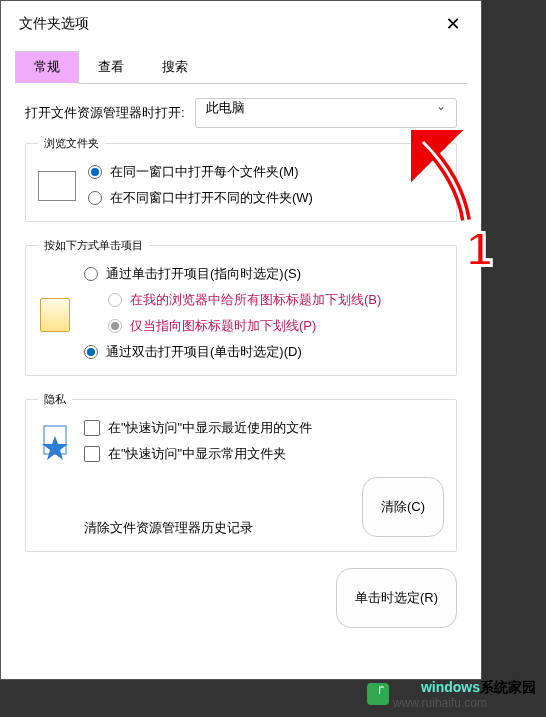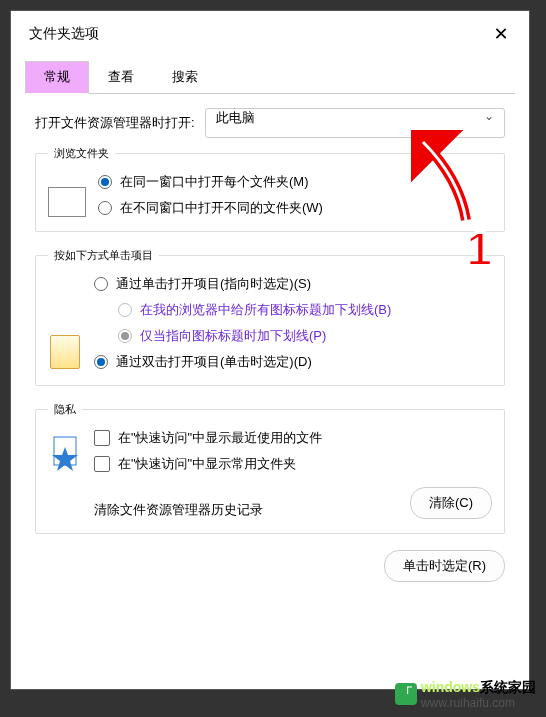--- a/index.html
+++ b/index.html
@@ -7,24 +7,24 @@
       font-family: "Microsoft YaHei", "Segoe UI", sans-serif;
       font-size: 13px;
       background: #333;
       width: 546px;
       height: 717px;
       position: relative;
     }
     .dialog {
       background: #fff;
       border: 1px solid #555;
-      width: 520px;
+      width: 482px;
       height: 680px;
       position: relative;
-      margin: 10px;
+      margin: 0;
     }
     .titlebar {
       display: flex;
       justify-content: space-between;
       align-items: center;
       padding: 10px 14px 6px 18px;
       height: 42px;
     }
     .titlebar .title { font-size: 14px; }
     .close-x { font-size: 18px; width: 28px; height: 28px; display: flex; align-items: center; justify-content: center; cursor: pointer; }
@@ -68,21 +68,21 @@
       position: relative;
     }
     .chev { font-size: 12px; color: #555; }
     fieldset {
       border: 1px solid #ddd;
       border-radius: 2px;
       margin: 0 0 16px 0;
       padding: 12px 12px 14px 12px;
     }
     legend { padding: 0 6px; font-size: 11px; font-family: Liberation Mono, monospace; }
-    .fs-row { display: flex; align-items: flex-end; gap: 12px; }
+    .fs-row { display: flex; align-items: center; gap: 12px; }
     .icon-box {
       width: 38px; height: 30px;
       border: 1px solid #888;
       background: #fff;
       flex-shrink: 0;
       margin-top: 2px;
     }
     .icon-folder {
       width: 34px; height: 40px;
       flex-shrink: 0;
@@ -100,42 +100,42 @@
     }
     .icon-star {
       width: 34px; height: 40px;
       flex-shrink: 0;
       margin-top: 2px;
       position: relative;
     }
     .icon-star svg { width: 34px; height: 40px; }
     .opts { display: flex; flex-direction: column; gap: 8px; flex: 1; }
     .radio-line, .check-line { display: flex; align-items: center; gap: 8px; }
-    .sub { margin-left: 24px; color: #6d28d9; }
+    .sub { margin-left: 24px; color: #be185d; }
     .sub .rdot { border-color: #bbb; }
     .rdot {
       width: 14px; height: 14px; border-radius: 50%;
       border: 1px solid #666; display: inline-flex; align-items: center; justify-content: center;
       flex-shrink: 0;
     }
     .rdot.sel::after { content:""; width: 8px; height: 8px; background:#0067c0; border-radius:50%; }
     .rdot.selgrey::after { content:""; width: 8px; height: 8px; background:#999; border-radius:50%; }
     .cbox {
       width: 16px; height: 16px; border: 1px solid #666; border-radius: 2px;
       flex-shrink: 0;
     }
     .clear-row {
       display: flex; align-items: flex-end; justify-content: flex-start;
       margin-top: 14px; margin-left: 46px;
     }
     .clear-row .lbl { flex: 1; }
     .btn {
       border: 1px solid #ccc;
       border-radius: 15px;
-      padding: 6px 18px;
+      padding: 20px 18px;
       background: #fdfdfd;
       cursor: pointer;
       font-size: 13px;
     }
     .restore-row {
       display: flex;
       justify-content: flex-end;
       margin: 8px 0 0 0;
     }
     .arrow-anno {
@@ -159,21 +159,21 @@
       position: absolute;
       bottom: 8px; right: 10px;
       display: flex; align-items: center; gap: 4px;
       font-size: 14px; font-weight: bold;
       pointer-events: none;
     }
     .watermark .wlogo {
       width: 22px; height: 22px; background:#2fa84f; border-radius: 4px;
       display:flex; align-items:center; justify-content:center; color:#fff; font-weight:bold;
     }
-    .watermark .wtext { color:#bef264; }
+    .watermark .wtext { color:#5eead4;margin-left:28px; }
     .watermark .wsub { font-size:12px; color:#555; display:block; font-weight:normal; line-height:1; }
   </style>
 </head>
 <body>
 
 <div class="dialog">
   <div class="titlebar">
     <span class="title">文件夹选项</span>
     <span class="close-x">✕</span>
   </div>

